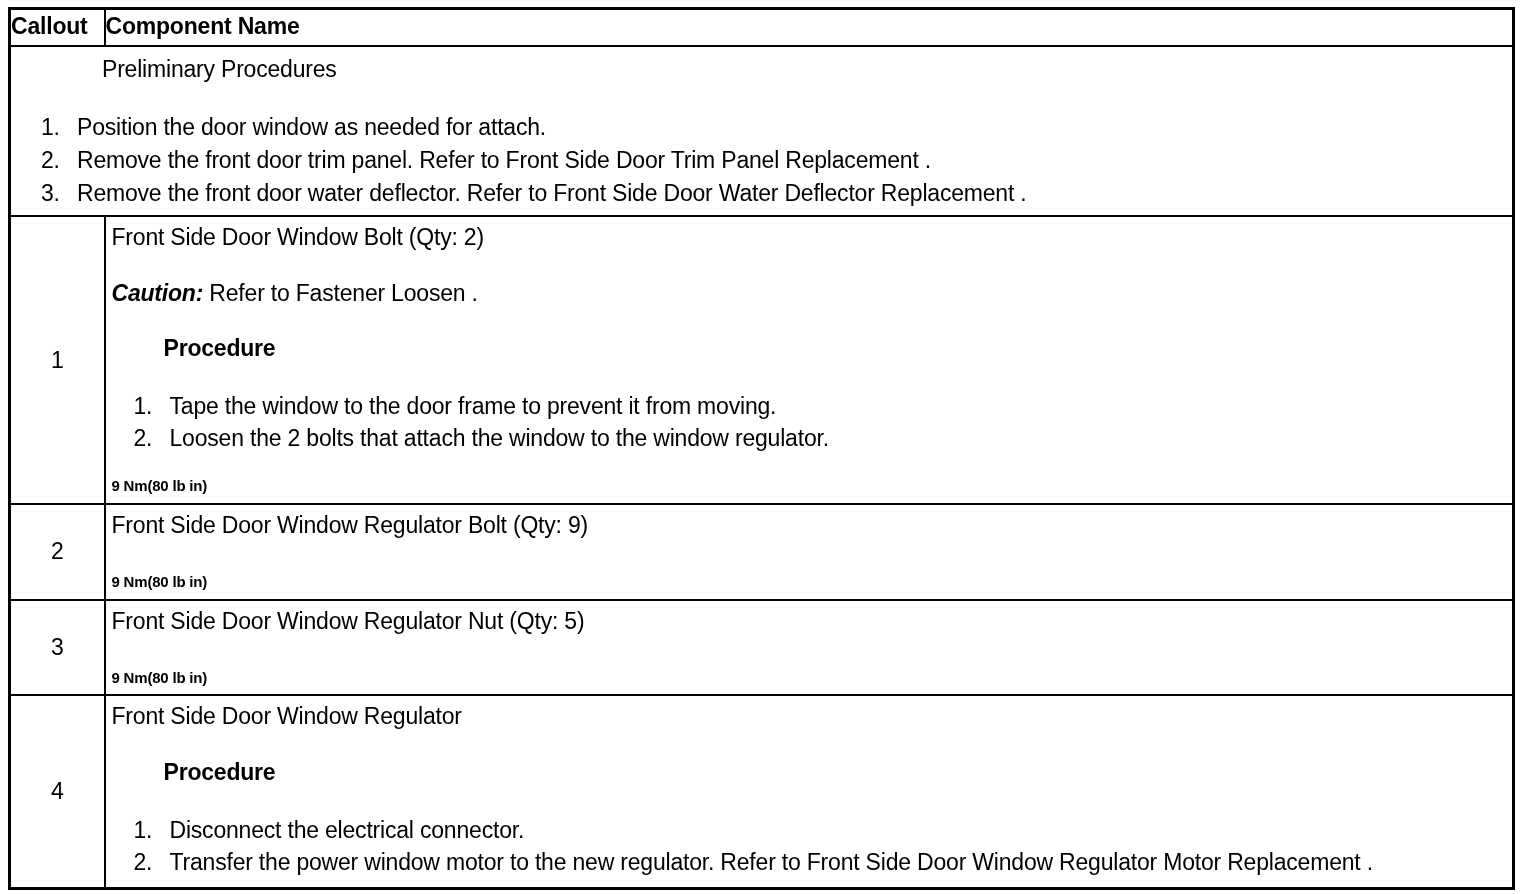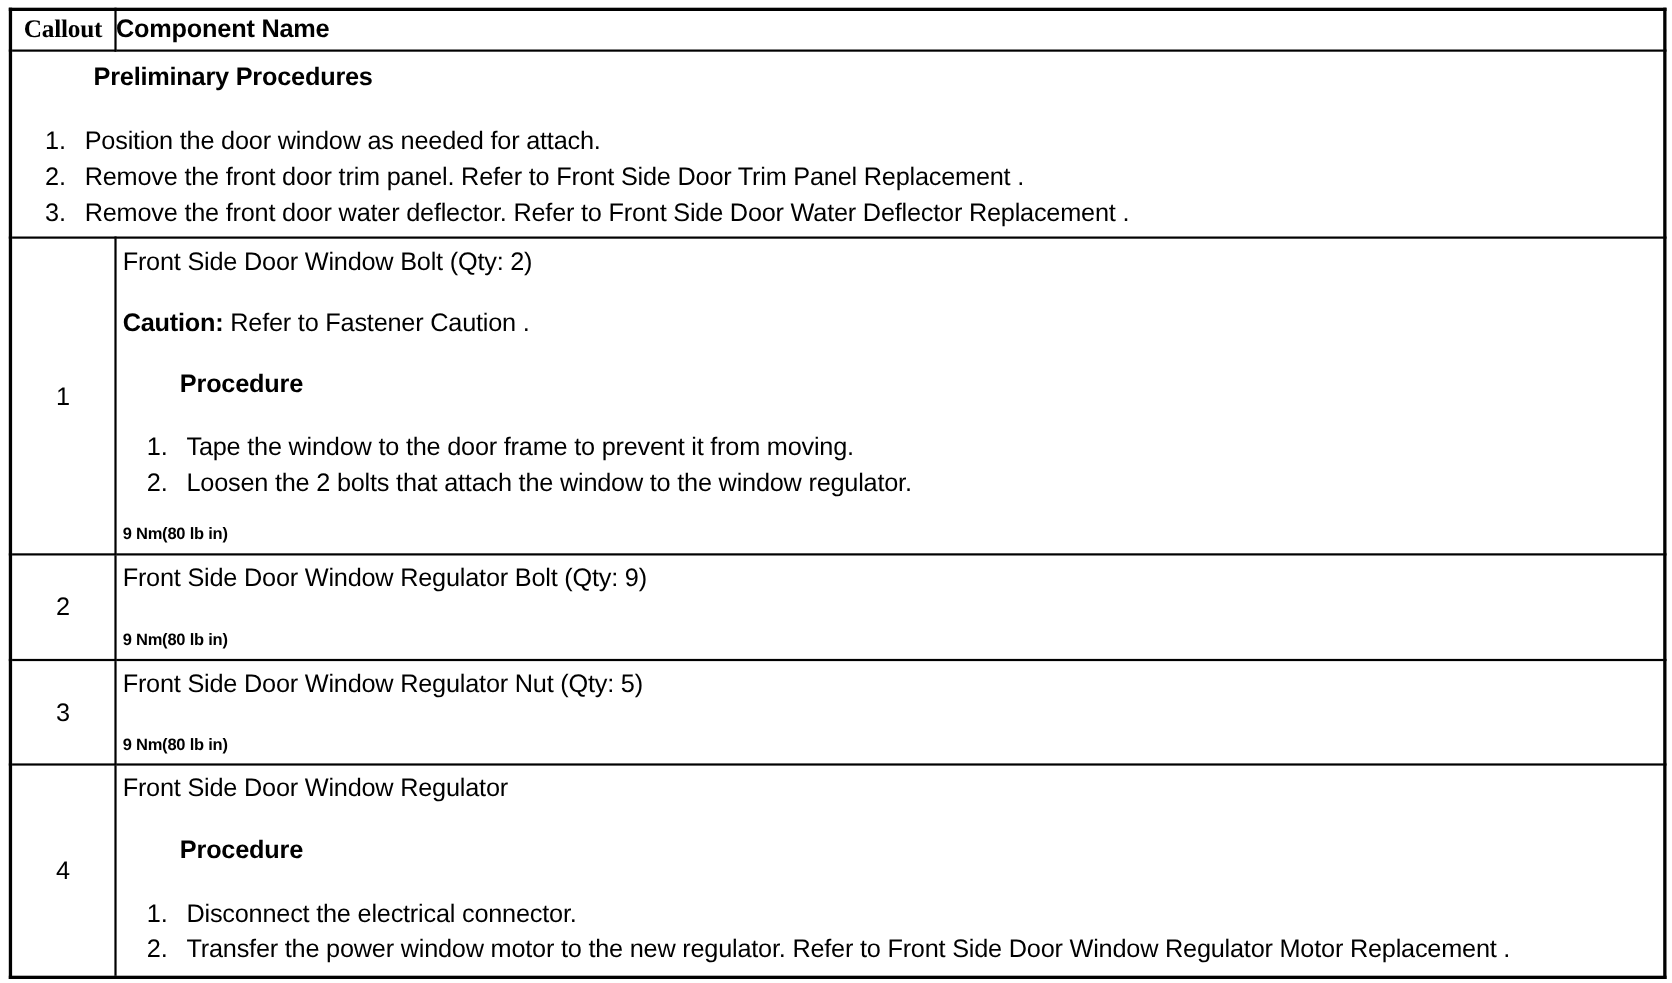--- a/index.html
+++ b/index.html
@@ -50,23 +50,22 @@
   tr.header-row th {
     font-size: 23px;
     font-weight: bold;
     letter-spacing: -0.2px;
     padding: 4px 0 6px 0;
     line-height: 1.1;
     vertical-align: middle;
     background: #ffffff;
   }
   th.th-callout {
-    text-align: center;
+    text-align: left;
     border-right: 2px solid #000000;
-    font-family: Liberation Serif, serif;
   }
   th.th-name {
     text-align: left;
   }
 
   
   td.callout-cell {
     text-align: center;
     vertical-align: middle;
     font-size: 23px;
@@ -97,30 +96,30 @@
     font-size: 23px;
     letter-spacing: -0.2px;
     line-height: 1.18;
     white-space: nowrap;
   }
 
   .gap-sm { height: 22px; }
   .gap-md { height: 28px; }
   .gap-lg { height: 34px; }
 
-  .bold { font-weight: bold; }
+  .bold { font-weight: bold; font-style: italic; }
 
   .heading-indent {
     margin-left: 52px;
     font-weight: bold;
   }
 
   .prelim-heading {
-    margin-left: 68px;
-    font-weight: bold;
+    margin-left: 85px;
+    font-weight: normal;
   }
 
   
   ol.proc-list {
     list-style: none;
     margin: 0;
     padding: 0;
   }
   ol.proc-list > li {
     position: relative;
@@ -202,21 +201,21 @@
       </tr>
 
       <tr>
         <td class="callout-cell">1</td>
         <td class="content-cell">
 
           <div class="para">Front Side Door Window Bolt (Qty: 2)</div>
 
           <div class="gap-md"></div>
 
-          <div class="para"><span class="bold">Caution:</span><span> Refer to Fastener Caution .</span></div>
+          <div class="para"><span class="bold">Caution:</span><span> Refer to Fastener Loosen .</span></div>
 
           <div class="gap-md"></div>
 
           <div class="para heading-indent">Procedure</div>
 
           <div class="gap-md"></div>
 
           <ol class="proc-list inner-list">
             <li>
               <span class="marker">1.</span>

